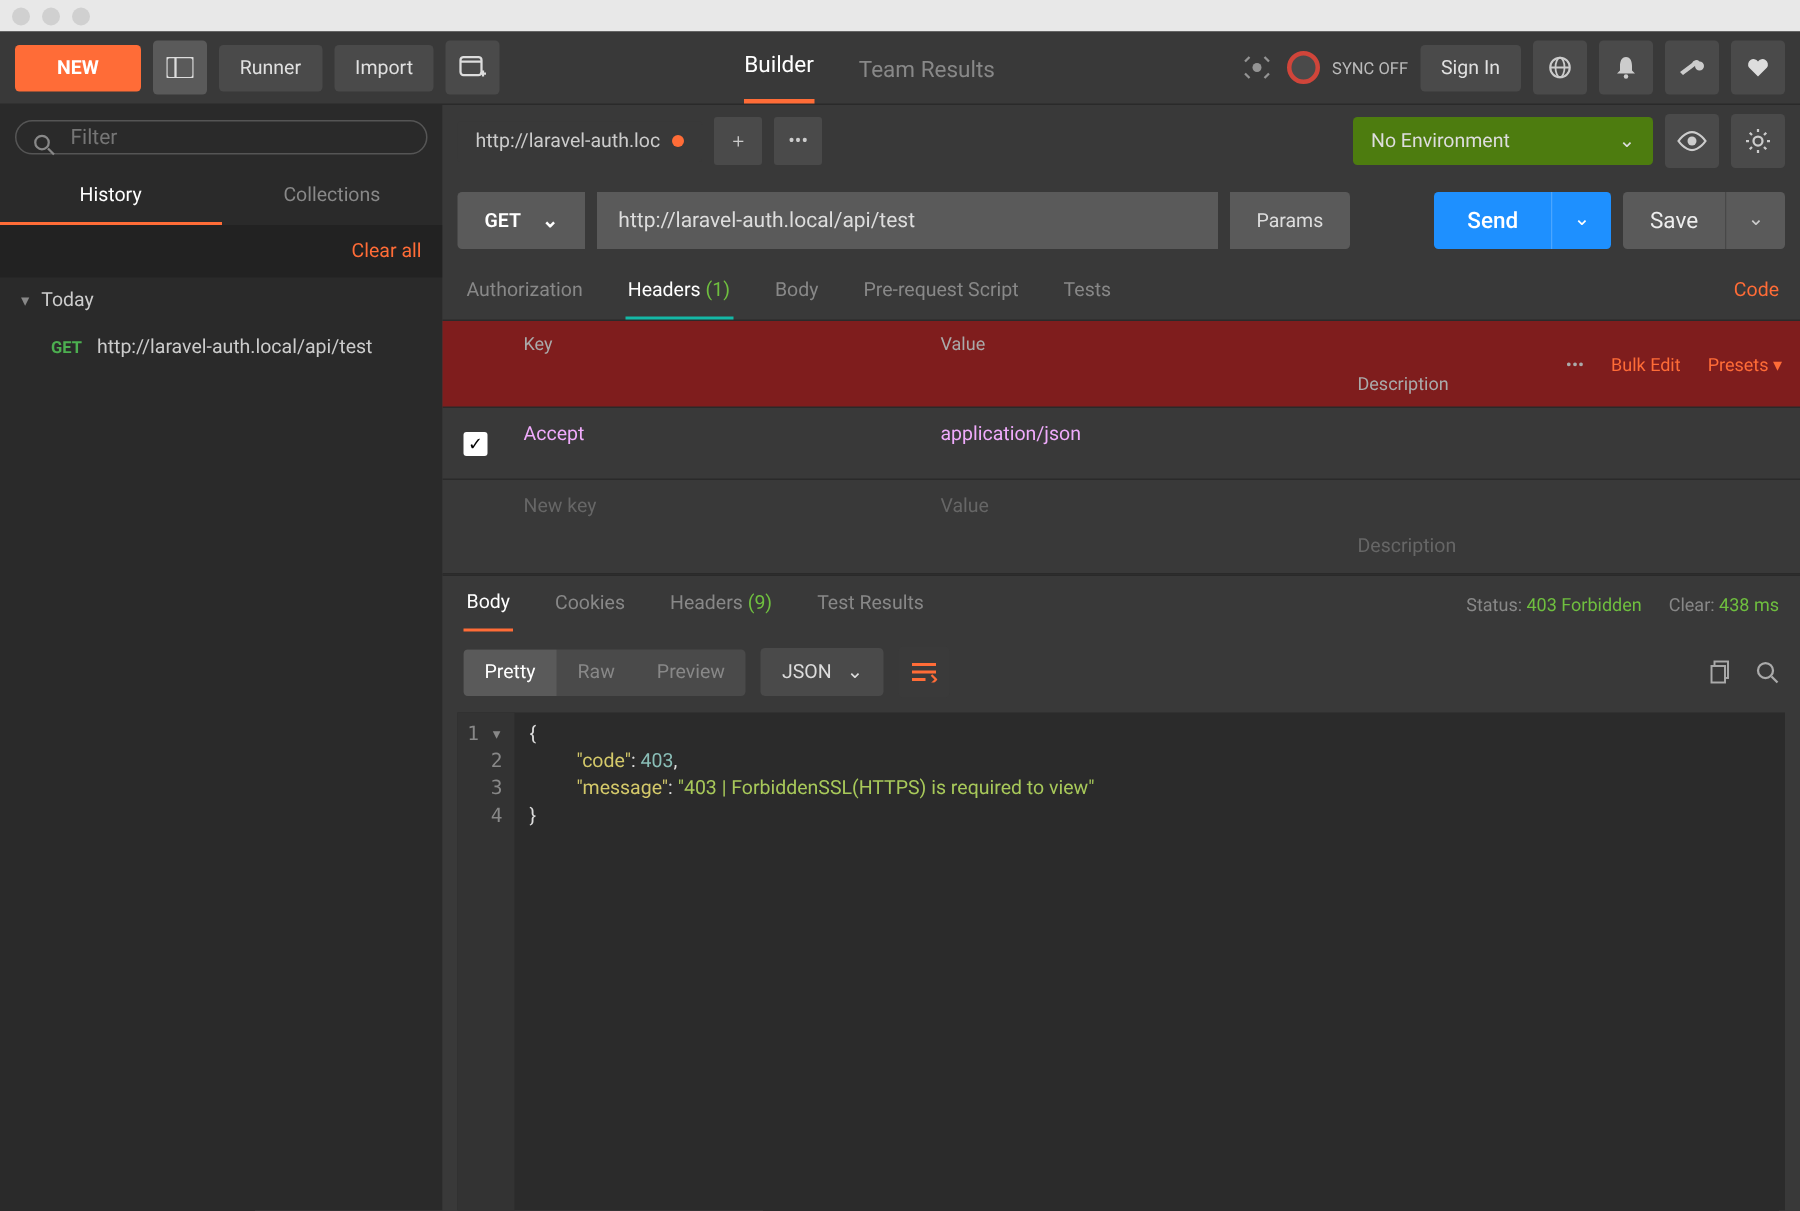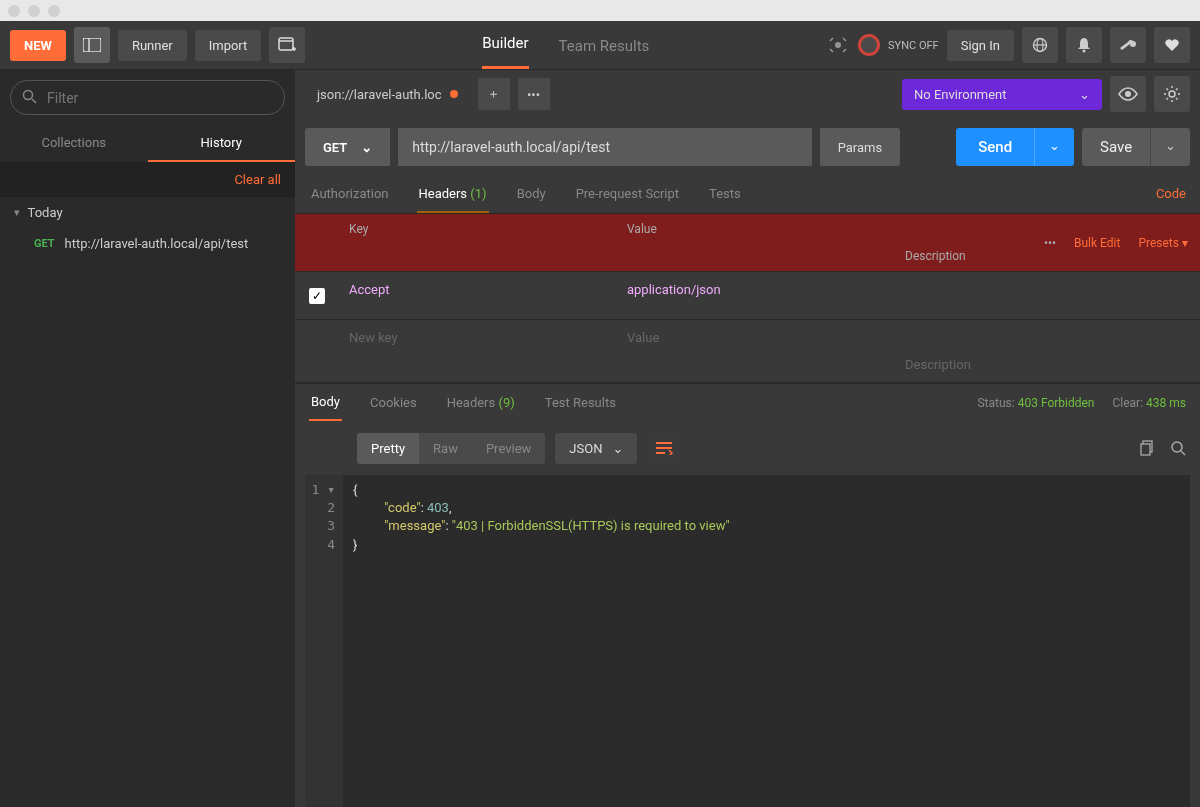--- a/index.html
+++ b/index.html
@@ -4,68 +4,68 @@
 <style>
 * { margin:0; padding:0; box-sizing:border-box; font-family:-apple-system,BlinkMacSystemFont,"Segoe UI",Roboto,sans-serif; }
 body { width:1200px; height:807px; background:#393939; color:#ccc; font-size:13px; overflow:hidden; }
 
 
 .titlebar { height:21px; background:#e8e8e8; display:flex; align-items:center; padding:0 8px; gap:8px; }
 .tb-dot { width:12px; height:12px; border-radius:50%; background:#d0d0d0; }
 
 
 .topbar { height:49px; background:#393939; display:flex; align-items:center; padding:0 10px; gap:8px; border-bottom:1px solid #2a2a2a; }
-.btn-new { background:#ff6c37; color:#fff; font-weight:700; padding:8px 14px; border-radius:3px; font-size:13px; }
+.btn-new { background:#ff6c37; color:#fff; font-weight:700; padding:8px 28px; border-radius:3px; font-size:13px; }
 .btn-iconbox { width:36px; height:36px; background:#5a5a5a; border-radius:3px; display:flex; align-items:center; justify-content:center; }
 .btn-dark { background:#4a4a4a; color:#e0e0e0; padding:8px 14px; border-radius:3px; }
 .center-tabs { flex:1; display:flex; justify-content:center; gap:30px; align-items:flex-end; height:100%; }
 .center-tab { color:#888; padding-bottom:14px; font-size:15px; cursor:pointer; }
 .center-tab.active { color:#fff; border-bottom:3px solid #ff6c37; }
 .right-group { display:flex; align-items:center; gap:8px; }
 .sync-badge { display:flex; align-items:center; gap:8px; }
 .sync-ring { width:22px; height:22px; border:3px solid #d0453a; border-radius:50%; background:#4a4a4a; }
 .satellite-icon { width:24px; height:24px; display:flex; align-items:center; justify-content:center; opacity:0.7; }
 
 
 .main { display:flex; height:calc(807px - 70px); }
 .sidebar { width:295px; background:#2a2a2a; display:flex; flex-direction:column; }
 .filterbox { padding:10px; }
-.filter-input { width:100%; height:35px; background:#2a2a2a; border:1px solid #555; border-radius:18px; padding:0 14px 0 36px; color:#ccc; font-size:14px; }
+.filter-input { width:100%; height:23px; background:#2a2a2a; border:1px solid #555; border-radius:18px; padding:0 14px 0 36px; color:#ccc; font-size:14px; }
 .filter-wrap { position:relative; }
 .filter-icon { position:absolute; left:12px; top:9px; color:#888; }
 .side-tabs { display:flex; }
 .side-tab { flex:1; text-align:center; padding:10px 0; color:#888; cursor:pointer; }
 .side-tab.active { color:#fff; border-bottom:2px solid #ff6c37; }
 .clearall { text-align:right; padding:10px 14px; color:#ff6c37; cursor:pointer; background:#222; }
 .hist-group { padding:8px 14px; color:#ccc; display:flex; align-items:center; gap:8px; }
 .chevsmall { color:#888; font-size:11px; }
 .hist-item { display:flex; align-items:center; gap:10px; padding:8px 14px 8px 34px; cursor:pointer; }
 .method-get { color:#4caf50; font-weight:700; font-size:11px; }
 
 
 .content { flex:1; display:flex; flex-direction:column; background:#393939; }
 .reqbar-row { display:flex; align-items:center; padding:6px 10px; gap:8px; }
 .reqtab { display:flex; align-items:center; gap:8px; background:#393939; padding:6px 12px; border-radius:2px; color:#ccc; font-size:13px; }
 .reqtab .dot { width:8px; height:8px; background:#ff6c37; border-radius:50%; }
 .sq-btn { width:32px; height:32px; background:#4a4a4a; display:flex; align-items:center; justify-content:center; border-radius:2px; color:#ccc; }
-.env-select { margin-left:auto; background:#6d28d9; padding:8px 12px; border-radius:3px; display:flex; align-items:center; gap:60px; color:#ddd; min-width:200px; justify-content:space-between; }
+.env-select { margin-left:auto; background:#4d7c0f; padding:8px 12px; border-radius:3px; display:flex; align-items:center; gap:60px; color:#ddd; min-width:200px; justify-content:space-between; }
 .eye-btn,.gear-btn { width:36px; height:36px; background:#4a4a4a; border-radius:3px; display:flex; align-items:center; justify-content:center; }
 
 .methodrow { display:flex; padding:10px; gap:8px; align-items:stretch; }
 .method-sel { background:#5a5a5a; color:#fff; padding:10px 18px; display:flex; align-items:center; gap:14px; border-radius:3px 0 0 3px; font-weight:600; }
 .url-input { flex:1; background:#5a5a5a; border:none; color:#ddd; padding:0 14px; font-size:14px; }
 .params-btn { background:#5a5a5a; color:#ddd; padding:0 18px; display:flex; align-items:center; border-radius:0 3px 3px 0; }
 .send-btn { background:#1e90ff; color:#fff; padding:10px 22px; border-radius:3px 0 0 3px; font-weight:500; font-size:15px;margin-left:48px; }
 .send-drop { background:#1e90ff; color:#fff; padding:10px 14px; border-radius:0 3px 3px 0; border-left:1px solid rgba(255,255,255,0.2); }
 .save-btn { background:#5a5a5a; color:#eee; padding:10px 18px; border-radius:3px 0 0 3px; font-size:15px; }
 .save-drop { background:#5a5a5a; padding:10px 14px; border-radius:0 3px 3px 0; border-left:1px solid rgba(0,0,0,0.2); color:#ccc; }
 
 .subtabs { display:flex; padding:0 14px; gap:26px; position:relative; }
 .subtab { color:#888; padding:10px 2px; cursor:pointer; }
-.subtab.active { color:#fff; border-bottom:2px solid #a16207; }
+.subtab.active { color:#fff; border-bottom:2px solid #14b8a6; }
 .subtab .count { color:#6fbf3f; }
 .code-link { position:absolute; right:14px; top:10px; color:#ff6c37; cursor:pointer; }
 
 .hdr-table { border-top:1px solid #2a2a2a; }
 .hdr-head { display:flex; background:#7f1d1d; border-bottom:1px solid #2a2a2a; font-size:12px; color:#aaa; }
 .col-chk { width:44px; display:flex; align-items:center; justify-content:center; padding:8px 0; }
 .col-key { flex:0 0 278px; padding:8px 10px; }
 .col-val { flex:0 0 278px; padding:8px 10px; }
 .col-desc { flex:1; padding:8px 10px;margin-top:27px; }
 .hdr-actions { display:flex; align-items:center; gap:18px; padding:0 12px; color:#ff6c37; }
@@ -74,21 +74,21 @@
 .hdr-cell { padding:10px; color:#f0abfc; }
 .hdr-placeholder { color:#666; }
 
 .resp-tabs { display:flex; padding:0 14px; gap:26px; align-items:center; border-top:1px solid #2a2a2a; }
 .resp-tab { color:#888; padding:10px 2px; cursor:pointer; }
 .resp-tab.active { color:#fff; border-bottom:2px solid #ff6c37; }
 .resp-meta { margin-left:auto; display:flex; gap:18px; font-size:12px; padding:10px 0; }
 .resp-meta .label { color:#888; }
 .resp-meta .val { color:#6fbf3f; }
 
-.viewrow { display:flex; padding:10px 14px; gap:10px; align-items:center;margin-left:48px; }
+.viewrow { display:flex; padding:10px 14px; gap:10px; align-items:center; }
 .view-seg { display:flex; background:#4a4a4a; border-radius:3px; overflow:hidden; }
 .view-opt { padding:8px 14px; color:#888; cursor:pointer; }
 .view-opt.active { background:#5a5a5a; color:#fff; }
 .json-sel { background:#4a4a4a; padding:8px 14px; border-radius:3px; display:flex; align-items:center; gap:10px; color:#ddd; }
 .wrap-btn { width:34px; height:34px; background:#3a3a3a; display:flex; align-items:center; justify-content:center; border-radius:3px; color:#ff6c37; font-size:16px; }
 .resp-actions { margin-left:auto; display:flex; gap:14px; color:#aaa; }
 
 .codearea { display:flex; height:430px; background:#2b2b2b; margin:0 10px; }
 .gutter { width:38px; background:#333; text-align:right; padding:6px 8px 0 0; color:#888; font-family:Menlo,Consolas,monospace; font-size:13px; line-height:1.4; }
 .codebody { flex:1; padding:6px 10px; font-family:Menlo,Consolas,monospace; font-size:13px; line-height:1.4; color:#ddd; white-space:pre; }
@@ -178,39 +178,39 @@
         <span class="filter-icon">
             <svg width="15" height="15">
               <circle cx="6" cy="6" r="4.5" fill="none" stroke="#888" stroke-width="1.5"></circle>
               <line x1="10" y1="10" x2="14" y2="14" stroke="#888" stroke-width="1.5"></line>
             </svg>
           </span>
         <input class="filter-input" placeholder="Filter" style="">
       </div>
     </div>
     <div class="side-tabs">
+      <div class="side-tab active">History</div>
       <div class="side-tab">Collections</div>
-      <div class="side-tab active">History</div>
     </div>
     <div class="clearall">Clear all</div>
     <div class="hist-group">
       <span class="chevsmall">▾</span>
       <span>Today</span>
     </div>
     <div class="hist-item">
       <span class="method-get">GET</span>
       <span>http://laravel-auth.local/api/test</span>
     </div>
   </div>
 
   <div class="content">
 
     <div class="reqbar-row">
       <div class="reqtab">
-        <span>json://laravel-auth.loc</span>
+        <span>http://laravel-auth.loc</span>
         <span class="dot"></span>
       </div>
       <div class="sq-btn">
           <span>＋</span>
         </div>
       <div class="sq-btn">
           <span>•••</span>
         </div>
       <div class="env-select">
         <span>No Environment</span>

